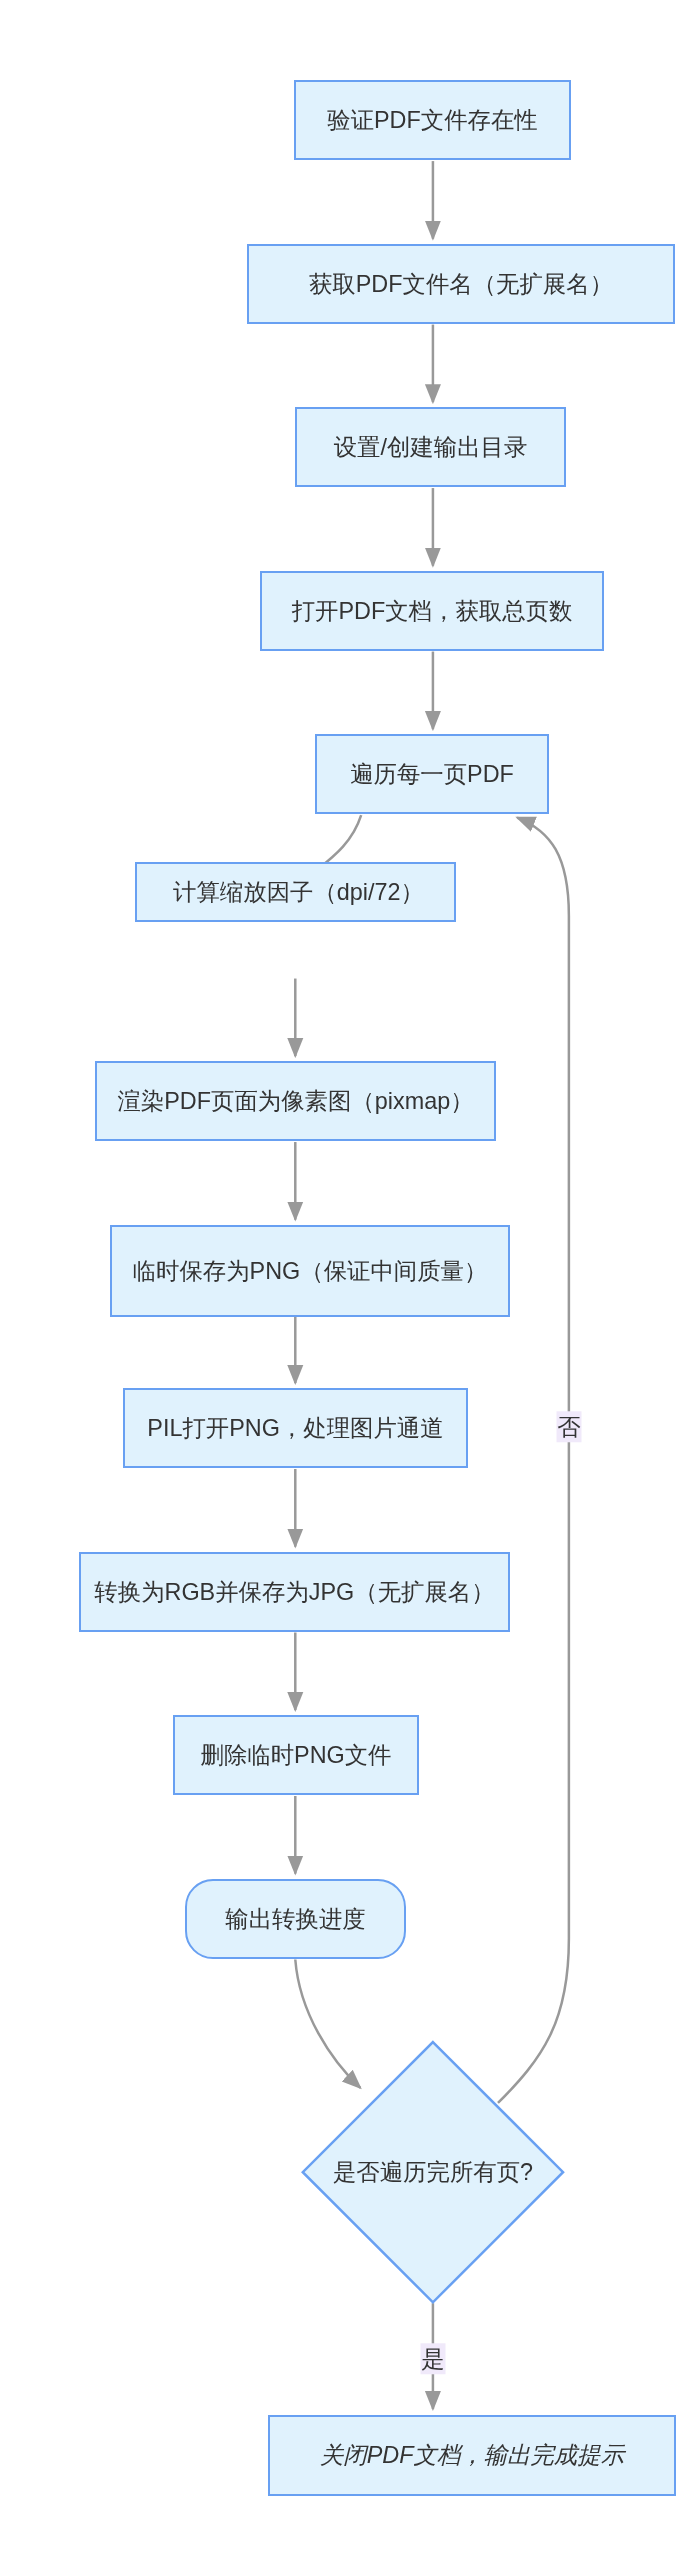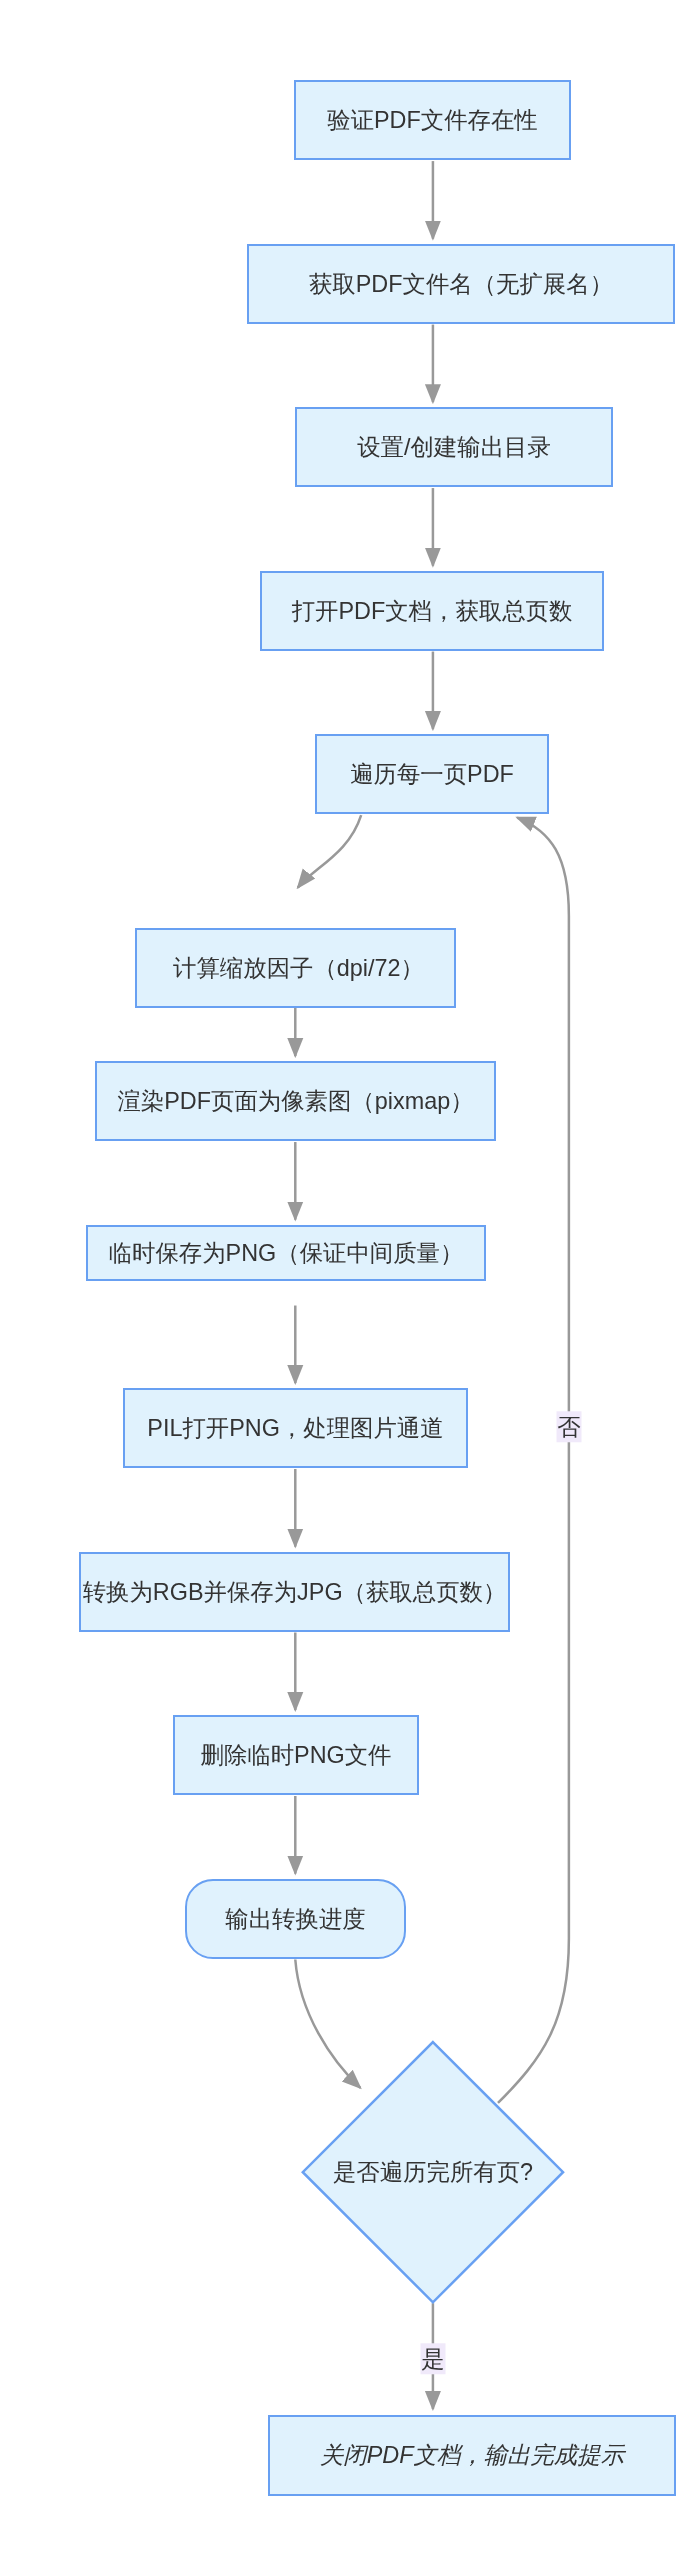--- a/index.html
+++ b/index.html
@@ -58,26 +58,26 @@
     color:var(--text);
     font-size:23.4px;
     line-height:1.2;
     padding:1.7px 0.8px;
     transform:translate(-50%,-50%);
     text-align:center;
   }
   
   #n1 {left:294px; top:80px;   width:277px; height:80px;}
   #n2 {left:247px; top:244px;  width:428px; height:80px;}
-  #n3 {left:295px; top:407px;  width:318px; height:80px;}
+  #n3 {left:295px; top:407px;  width:271px; height:80px;}
   #n4 {left:260px; top:571px;  width:344px; height:80px;}
   #n5 {left:315px; top:734px;  width:234px; height:80px;}
-  #n6 {left:135px; top:928px; width:321px; height:80px;padding-left:6px;}
+  #n6 {left:135px; top:862px; width:321px; height:60px;padding-left:6px;}
   #n7 {left:95px; top:1061px; width:401px; height:80px;}
-  #n8 {left:86px; top:1225px; width:400px; height:56px;}
+  #n8 {left:110px; top:1225px; width:400px; height:92px;}
   #n9 {left:123px; top:1388px; width:345px; height:80px;}
   #n10{left:79px;  top:1552px; width:431px; height:80px;}
   #n11{left:173px; top:1715px; width:246px; height:80px;}
   #n12{left:185px; top:1879px; width:221px; height:80px;border-radius:28px;}
   #n13{left:303px; top:2042px; width:260px; height:260px;}
   #n14{left:268px; top:2415px; width:408px; height:81px;font-style:italic;}
   #label-no {left:569px; top:1427px;}
   #label-yes{left:433px; top:2359px;}
 </style>
 </head>
@@ -131,21 +131,21 @@
   <div class="node" id="n7">
       <span>渲染PDF页面为像素图（pixmap）</span>
     </div>
   <div class="node" id="n8">
       <span>临时保存为PNG（保证中间质量）</span>
     </div>
   <div class="node" id="n9">
       <span>PIL打开PNG，处理图片通道</span>
     </div>
   <div class="node" id="n10">
-      <span>转换为RGB并保存为JPG（获取总页数）</span>
+      <span>转换为RGB并保存为JPG（无扩展名）</span>
     </div>
   <div class="node" id="n11">
       <span>删除临时PNG文件</span>
     </div>
   <div class="node" id="n12">
       <span>输出转换进度</span>
     </div>
   <div class="node diamond" id="n13">
       <span>是否遍历完所有页?</span>
     </div>

